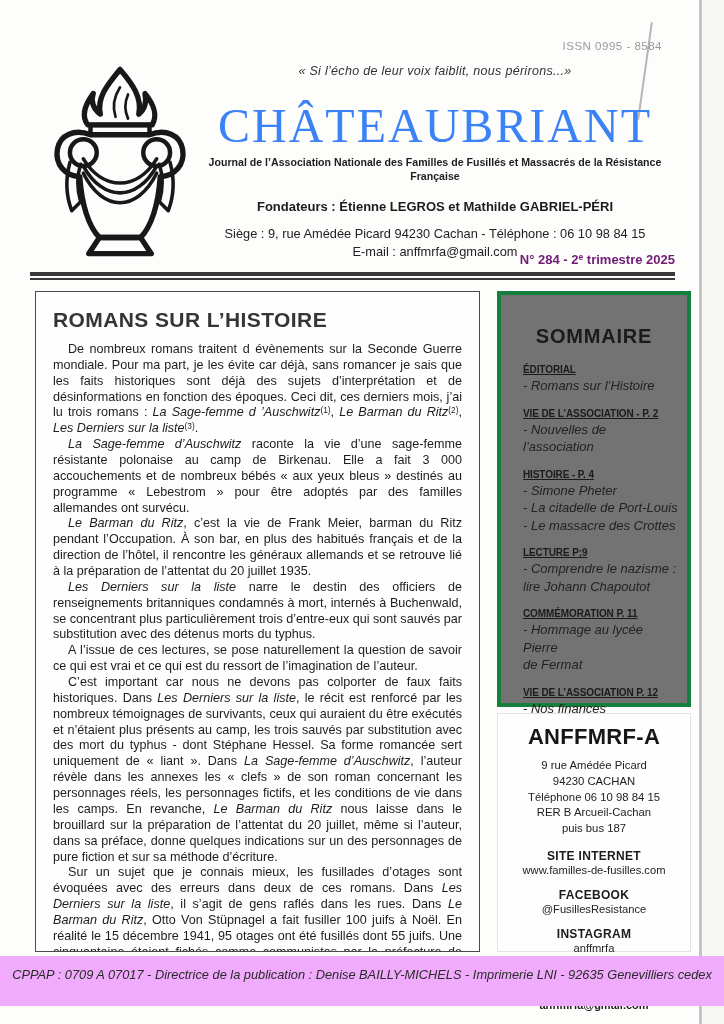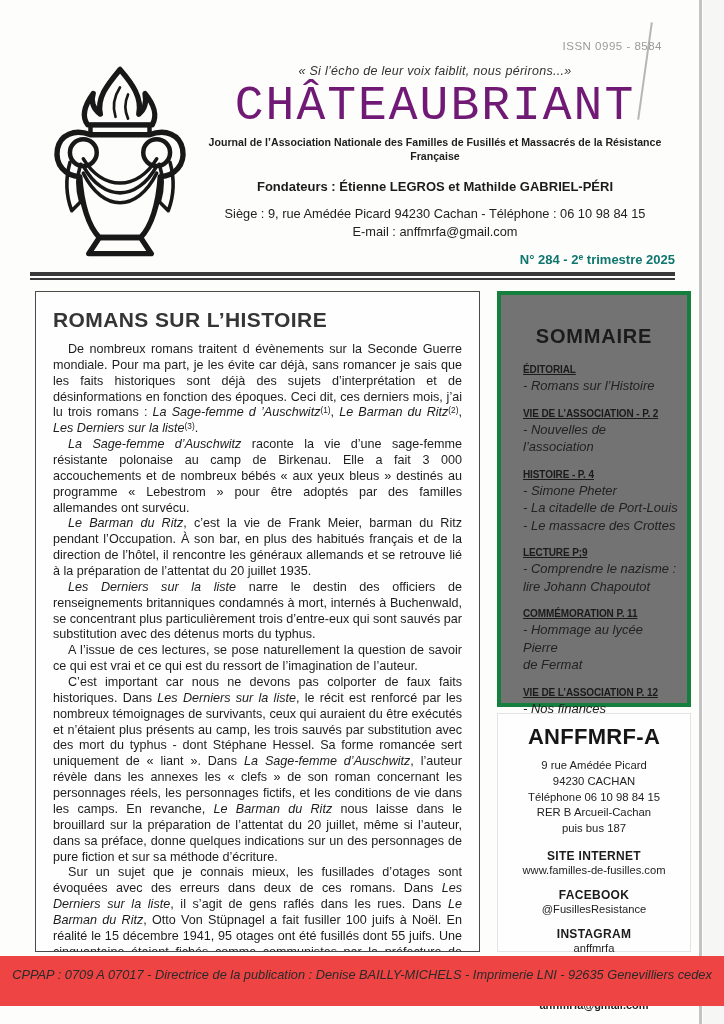--- a/index.html
+++ b/index.html
@@ -10,27 +10,27 @@
   .scan-edge{position:absolute;left:699px;top:0;width:3px;height:1024px;background:#c3c3c3;}
   .scan-edge2{position:absolute;left:703px;top:0;width:21px;height:1024px;background:#f6f6f5;}
   .scan-slash{position:absolute;left:644px;top:22px;width:2px;height:98px;background:#a9a9a9;transform:rotate(8deg);opacity:.85;}
 
   
   .issn{position:absolute;top:40px;right:62px;font-size:11.5px;color:#9a9a9a;letter-spacing:.5px;}
   .logo{position:absolute;left:44px;top:58px;width:152px;height:208px;}
   .logo svg{width:100%;height:100%;}
   .header-text{position:absolute;left:185px;top:64px;width:500px;text-align:center;}
   .motto{font-size:12.5px;font-style:italic;color:#333;letter-spacing:.3px;}
-  .title{margin:4px 0 0 0;font-family:Liberation Mono, monospace;font-weight:400;font-size:48px;letter-spacing:2px;color:#701a75;line-height:1;}
+  .title{margin:24px 0 0 0;font-family:Liberation Serif, serif;font-weight:400;font-size:48px;letter-spacing:2px;color:#3b82f6;line-height:1;}
   .subtitle{font-size:10.6px;font-weight:bold;color:#1e1e1e;line-height:1.35;}
   .subtitle.first{margin-top:5px;}
   .founders{margin-top:15px;font-size:13px;font-weight:bold;color:#1b1b1b;}
   .addr{margin-top:3px;font-size:12.8px;color:#222;}
   .addr.first{margin-top:12px;}
-  .issue{position:absolute;top:252px;right:49px;font-size:13px;font-weight:bold;color:#0f766e;}
+  .issue{position:absolute;top:252px;right:49px;font-size:13px;font-weight:bold;color:#701a75;}
   .rule{position:absolute;left:30px;right:49px;top:272px;height:2px;border-top:4px solid #3a3a3a;border-bottom:2px solid #3a3a3a;}
 
   
   .article-box{position:absolute;left:35px;top:291px;width:445px;height:661px;border:1.3px solid #4a4a4a;background:#fefefe;box-sizing:border-box;padding:10px 17px 8px 17px;overflow:hidden;}
   .article-title{margin:6px 0 10px 0;text-align:left;font-size:21px;font-weight:bold;color:#353535;letter-spacing:.4px;}
   .article-box p{margin:0;font-size:12.6px;line-height:1.26;text-align:justify;text-indent:15px;color:#1d1d1d;}
 
   .run-i{font-style:italic;}
   .run-sup{font-size:66%;position:relative;top:-.45em;}
 
@@ -44,21 +44,21 @@
   
   .contact-box{position:absolute;left:497px;top:713px;width:194px;height:239px;border:1px solid #e3e3e3;background:#fefefe;box-sizing:border-box;text-align:center;padding-top:10px;}
   .contact-title{margin:0 0 8px 0;font-size:22px;font-weight:bold;color:#161616;letter-spacing:.3px;}
   .contact-lines div{font-size:11.3px;line-height:1.4;color:#222;}
   .net-label{margin-top:12px;font-size:12px;font-weight:bold;color:#1b1b1b;letter-spacing:.3px;}
   .net-value{font-size:11.2px;color:#222;margin-top:1px;}
   .contact-note{margin-top:13px;font-size:11px;line-height:1.4;color:#222;}
   .contact-note .mail{font-weight:bold;}
 
   
-  .footer-band{position:absolute;left:0;top:956px;width:724px;height:50px;background:#ef4444;}
+  .footer-band{position:absolute;left:0;top:956px;width:724px;height:50px;background:#f0abfc;}
   .footer-text{padding-top:11px;text-align:center;font-size:12.8px;font-style:italic;color:#2a2a2a;}
 </style>
 </head>
 <body>
 
 <div class="page">
 
   <div class="scan-edge2"></div>
   <div class="scan-edge"></div>
   <div class="scan-slash"></div>

